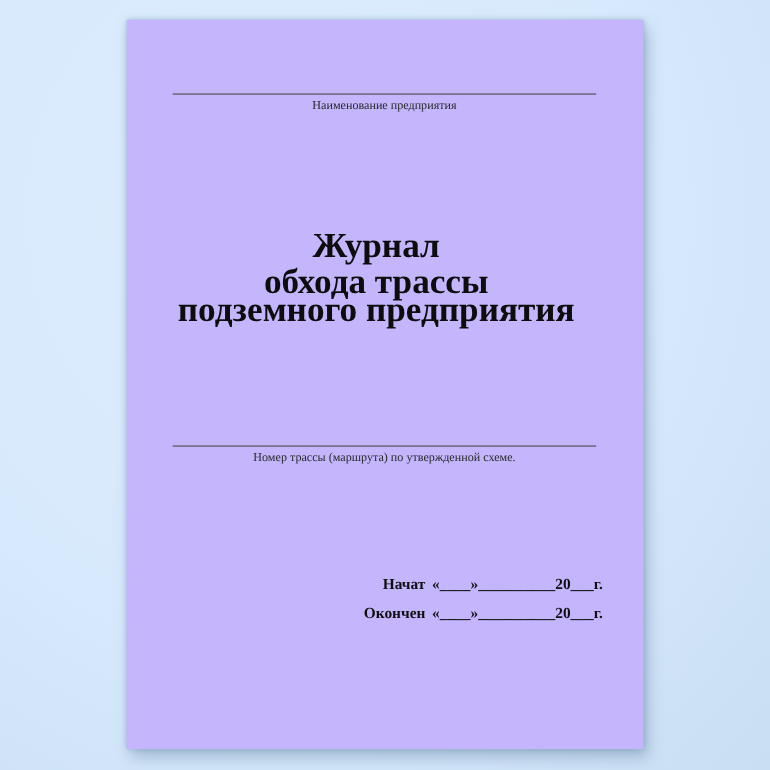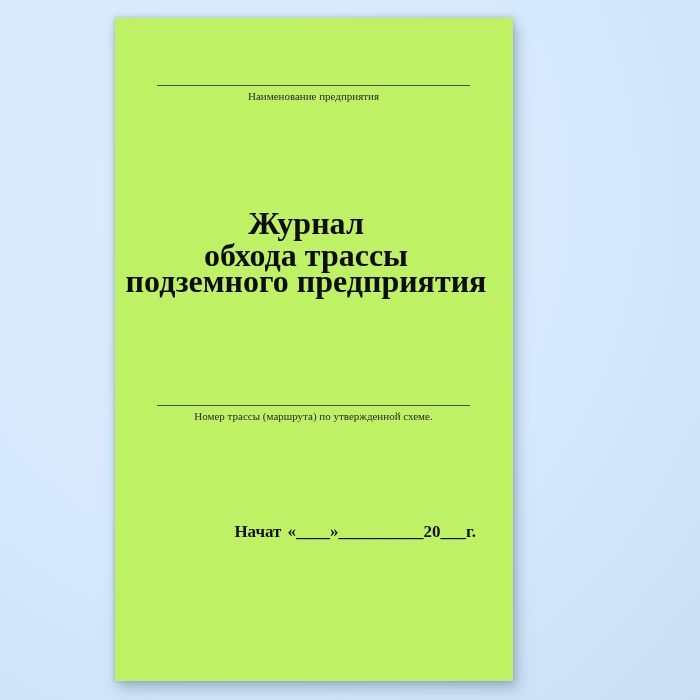--- a/index.html
+++ b/index.html
@@ -7,22 +7,22 @@
   body {
     font-family: "Liberation Serif", serif;
     background: radial-gradient(ellipse at 35% 28%, #dcedfd 0%, #d7e9fc 55%, #c9def3 100%);
     position: relative;
     overflow: hidden;
   }
 
   .paper {
     position: absolute;
     left: 115px; top: 18px;
-    width: 398px; height: 663px;
-    background: #bef264;
+    width: 470px; height: 663px;
+    background: #c4b5fd;
     box-shadow: 0 0 5px rgba(110,140,172,.55), 4px 7px 13px rgba(104,136,168,.5);
   }
 
   .field {
     position: absolute;
     left: 42px; right: 43px;
     border-top: 1px solid #4b4b4b;
     text-align: center;
   }
   .field .field-label {
@@ -46,21 +46,21 @@
 
   .dates {
     position: absolute;
     right: 37px; top: 500px;
     color: #101010;
   }
   .date-row {
     text-align: right;
     height: 27px;
     line-height: 27px;
-    font-size: 17px;
+    font-size: 14px;
     font-weight: bold;
     white-space: nowrap;
   }
   .date-row .date-label { padding-right: 6px; }
 </style>
 </head>
 <body>
 
 <div class="paper">
 
@@ -75,15 +75,18 @@
   </div>
 
   <div class="field field-route">
     <span class="field-label">Номер трассы (маршрута) по утвержденной схеме.</span>
   </div>
 
   <div class="dates">
     <div class="date-row">
       <span class="date-label">Начат</span><span class="date-blank">«____»__________20___г.</span>
     </div>
+    <div class="date-row">
+      <span class="date-label">Окончен</span><span class="date-blank">«____»__________20___г.</span>
+    </div>
   </div>
 
 </div>
 
 </body></html>

